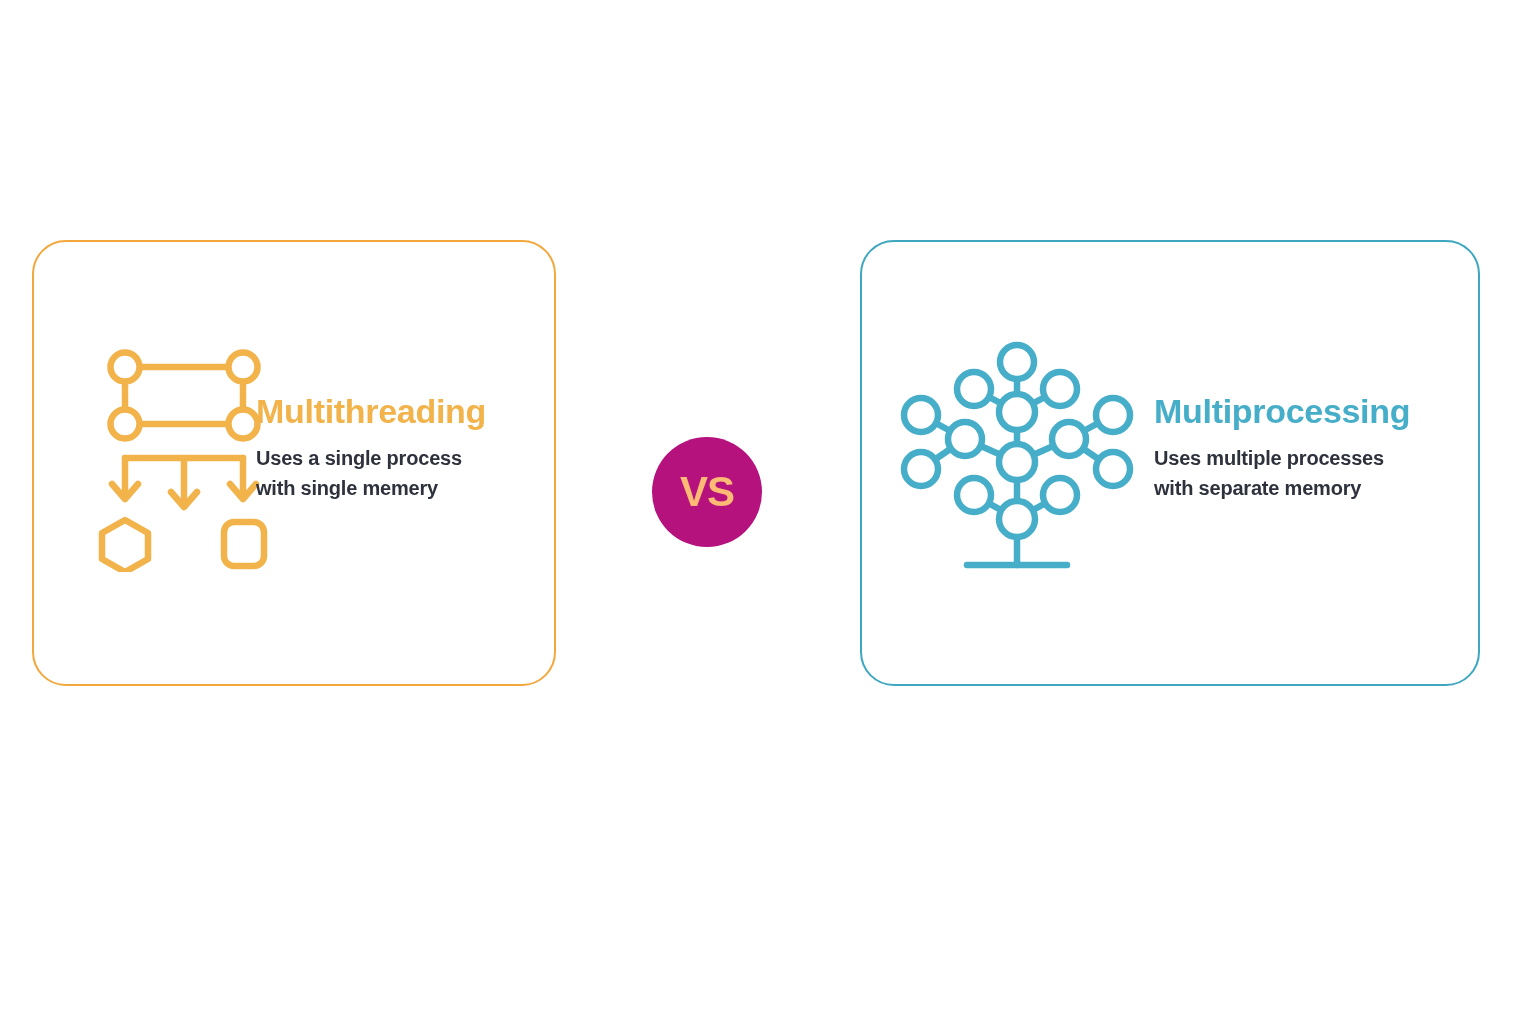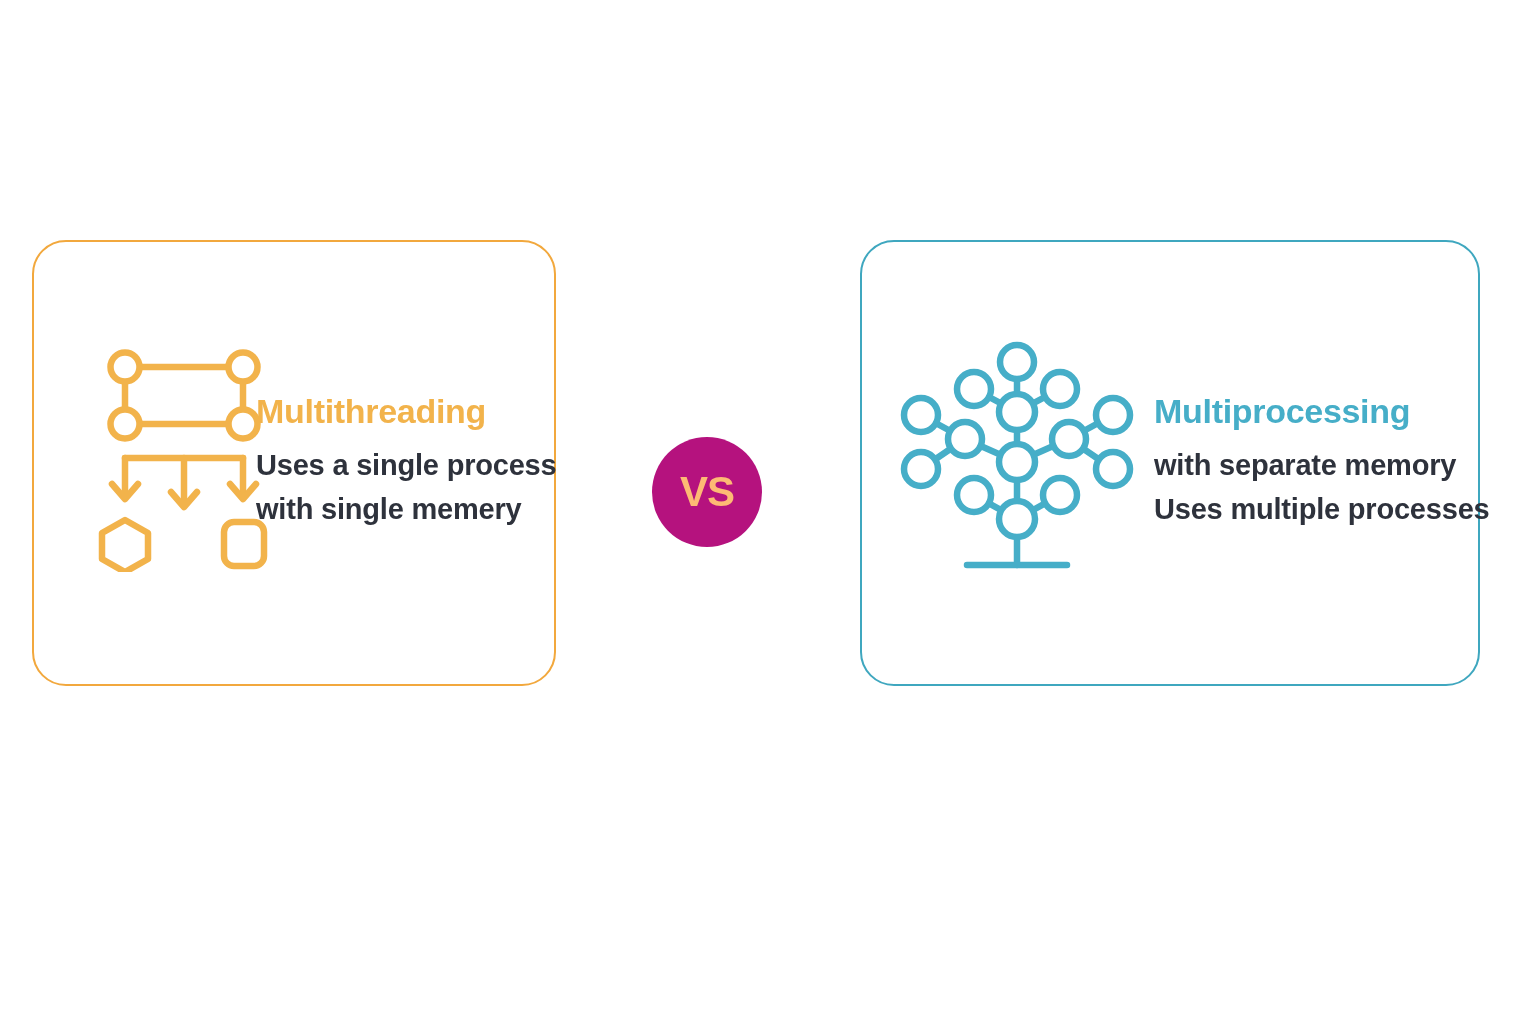--- a/index.html
+++ b/index.html
@@ -89,21 +89,21 @@
     font-weight: bold;
     letter-spacing: -0.3px;
     line-height: 1.02;
     white-space: nowrap;
   }
   .card-title.t-orange { color: #F2B34B; }
   .card-title.t-teal   { color: #46AEC8; }
 
   .card-desc {
     margin: 0;
-    font-size: 29px;
+    font-size: 20px;
     font-weight: bold;
     color: #2E323C;
     line-height: 1.52;
     letter-spacing: -0.2px;
   }
   .card-desc .line { display: block; white-space: nowrap; }
 
   
   .vs-badge {
     position: absolute;
@@ -219,19 +219,19 @@
 
           <circle cx="82" cy="158" r="17" fill="#ffffff"></circle>
           <circle cx="168" cy="158" r="17" fill="#ffffff"></circle>
         </g>
       </svg>
     </div>
 
     <div class="text-block text-block-right">
       <h2 class="card-title t-teal">Multiprocessing</h2>
       <p class="card-desc">
+        <span class="line">Uses multiple processes</span>
         <span class="line">with separate memory</span>
-        <span class="line">Uses multiple processes</span>
       </p>
     </div>
   </div>
 
 </div>
 
 </body></html>

